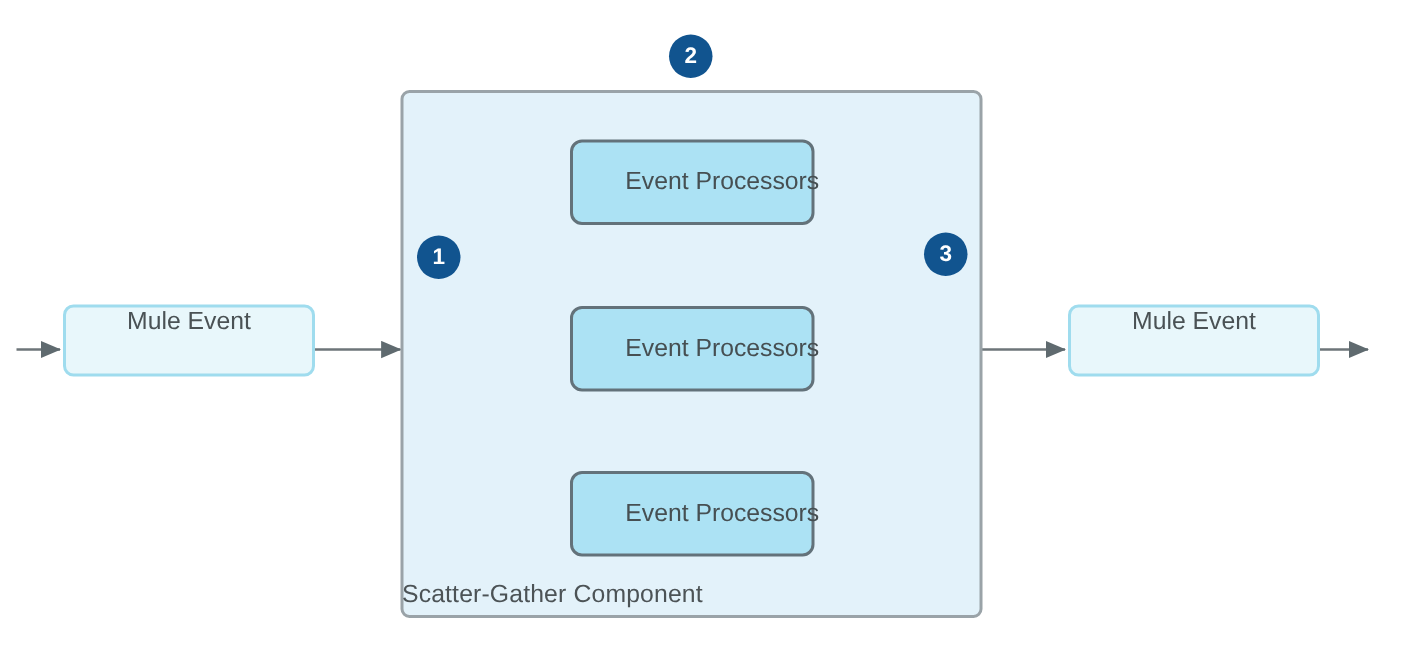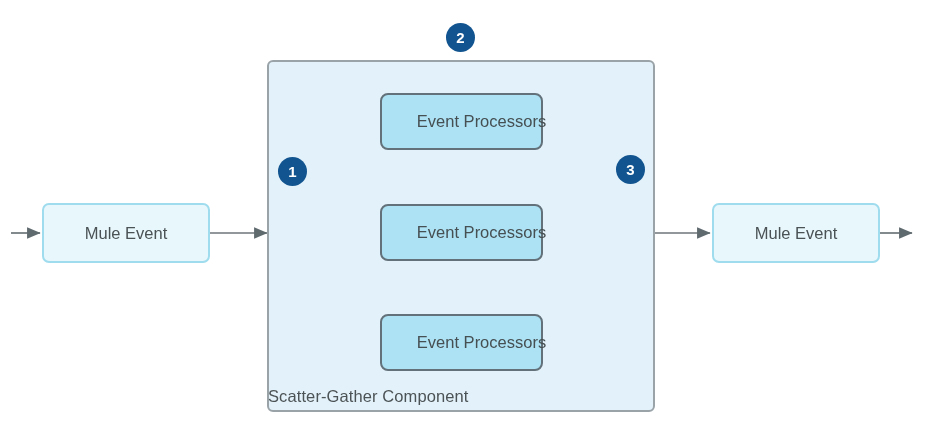--- a/index.html
+++ b/index.html
@@ -47,27 +47,27 @@
     font-size: 16.5px;
     color: #4c5356;
     letter-spacing: .1px;
     white-space: nowrap;
   }
 
   
   .mule-box {
     position: absolute;
     width: 168px;
-    height: 60px;
+    height: 48px;
     background: #e8f7fb;
     border: 2px solid #9fdcee;
     border-radius: 7px;
     box-sizing: border-box;
     display: flex;
-    align-items: center;
+    align-items: flex-start;
     justify-content: center;
   }
   .mule-box .lbl {
     font-size: 16.5px;
     color: #4a5255;
     white-space: nowrap;
   }
   #mule-in  { left: 42px;  top: 203px; }
   #mule-out { left: 712px; top: 203px; }
 

